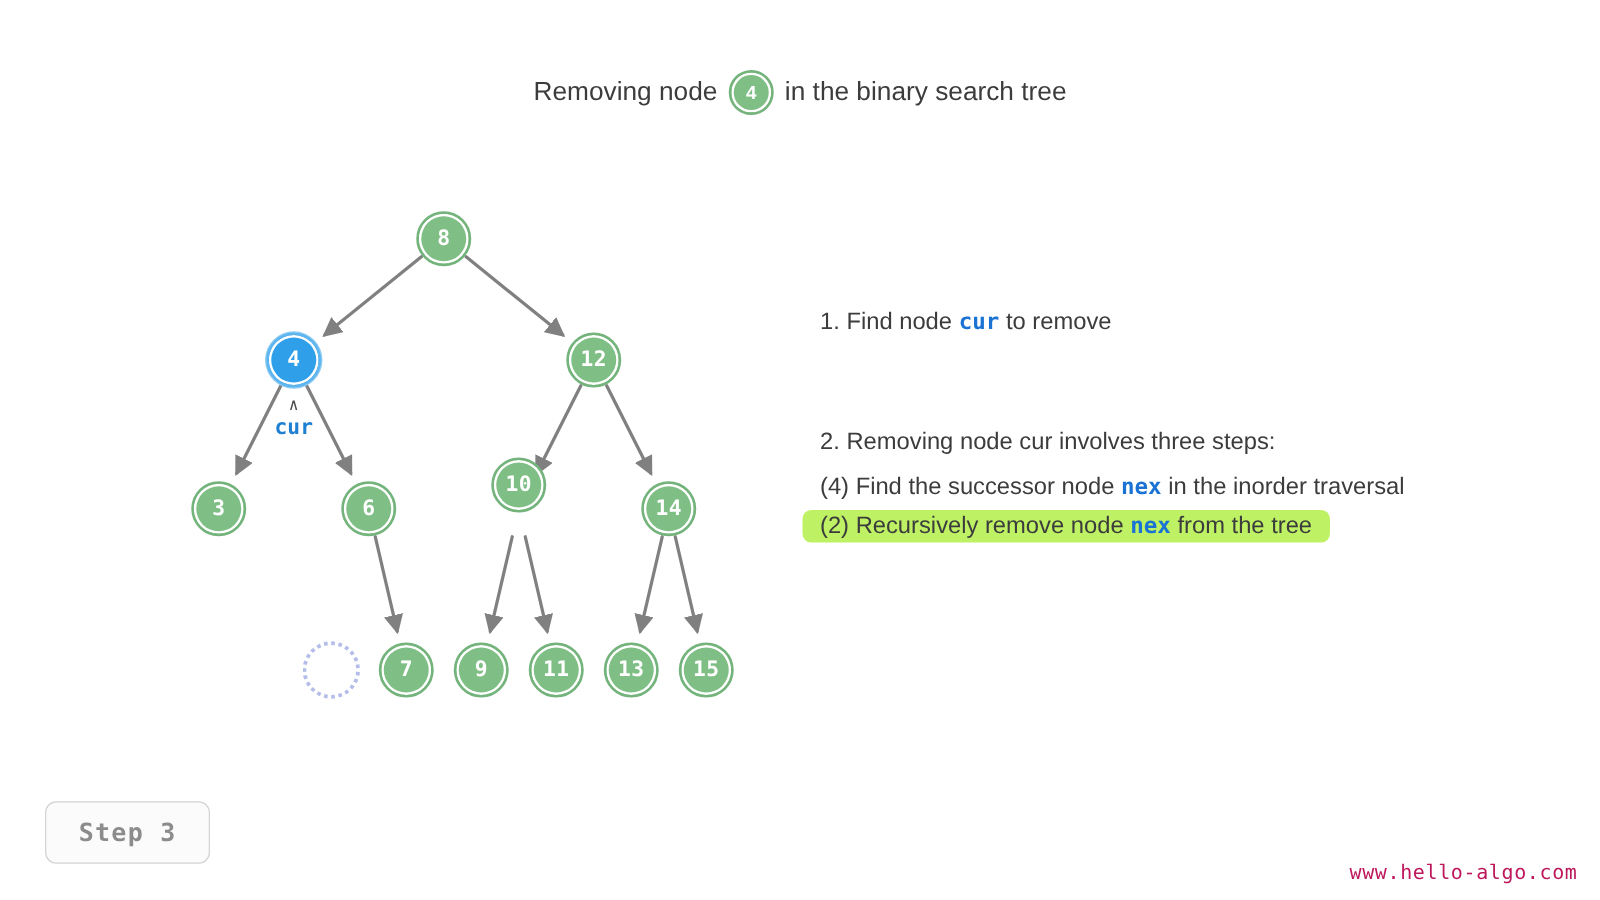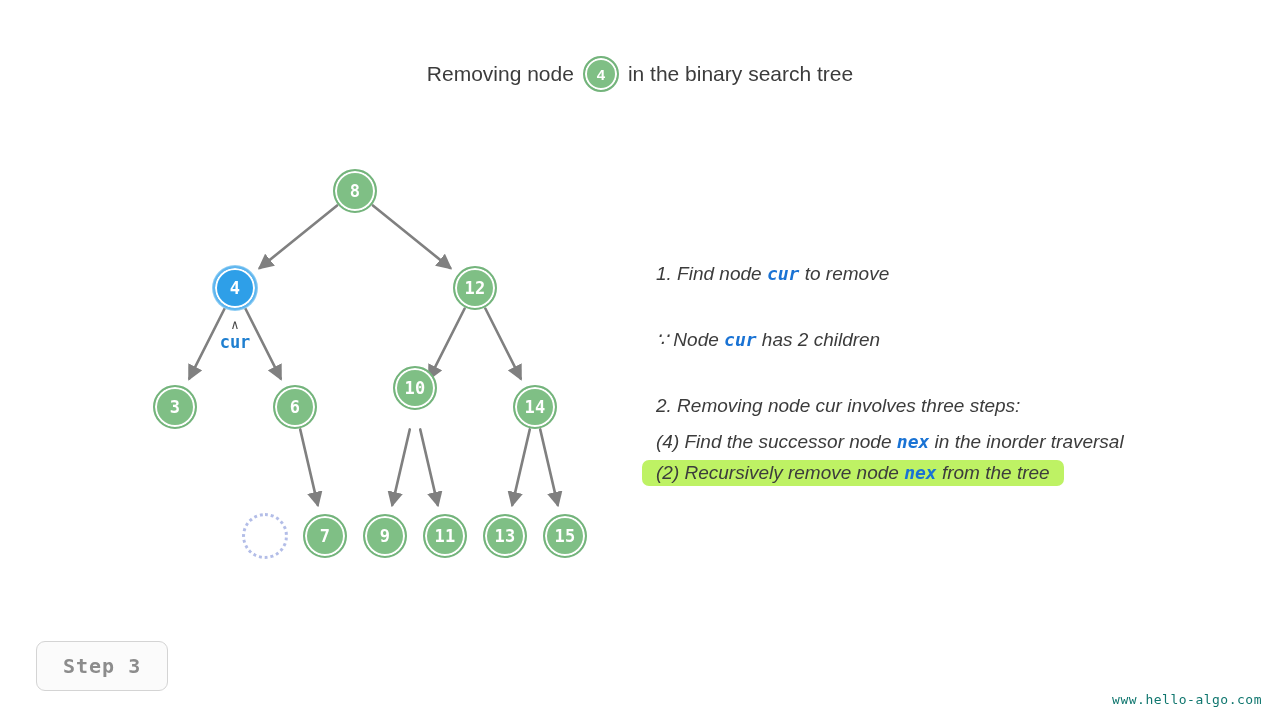--- a/index.html
+++ b/index.html
@@ -118,23 +118,22 @@
     font-weight: 700;
     color: #1f7fd0;
     font-family: "DejaVu Sans Mono", monospace;
     display: block;
   }
 
   
   #explanation {
     position: absolute;
     left: 656px;
-    top: 256px;
+    top: 240px;
     width: 600px;
-    font-style: italic;
   }
   .exp-line {
     font-size: 19px;
     color: #3c3c3c;
     line-height: 26px;
     white-space: pre;
     padding: 5px 0 5px 0;
   }
   .exp-gap { height: 30px; }
   .exp-line.highlight {
@@ -168,23 +167,23 @@
     letter-spacing: 1px;
     text-align: center;
     box-sizing: border-box;
   }
 
   
   #watermark {
     position: absolute;
     right: 18px;
     bottom: 13px;
-    color: #0f766e;
-    font-family: "DejaVu Sans Mono", monospace;
-    font-size: 13px;
+    color: #be185d;
+    font-family: "DejaVu Sans Mono", monospace;
+    font-size: 16px;
     letter-spacing: 0.5px;
   }
 </style>
 </head>
 <body>
 
 <div id="title-bar">
   <span class="title-text">Removing node</span>
   <span class="inline-node">4</span>
   <span class="title-text">in the binary search tree</span>
@@ -231,21 +230,20 @@
     <span class="pointer-name">cur</span>
   </div>
 </div>
 
 <div id="explanation">
 
   <div class="exp-line"><span>1. Find node </span><span class="kw">cur</span><span> to remove</span></div>
 
   <div class="exp-gap"></div>
 
-  <div class="exp-line"><span>∵ Node </span><span class="kw">cur</span><span> has 2 children</span></div>
 
   <div class="exp-gap"></div>
 
   <div class="exp-line">2. Removing node cur involves three steps:</div>
 
   <div class="exp-line"><span>(4) Find the successor node </span><span class="kw">nex</span><span> in the inorder traversal</span></div>
 
   <div class="exp-line highlight"><span>(2) Recursively remove node </span><span class="kw">nex</span><span> from the tree</span></div>
 
 </div>

